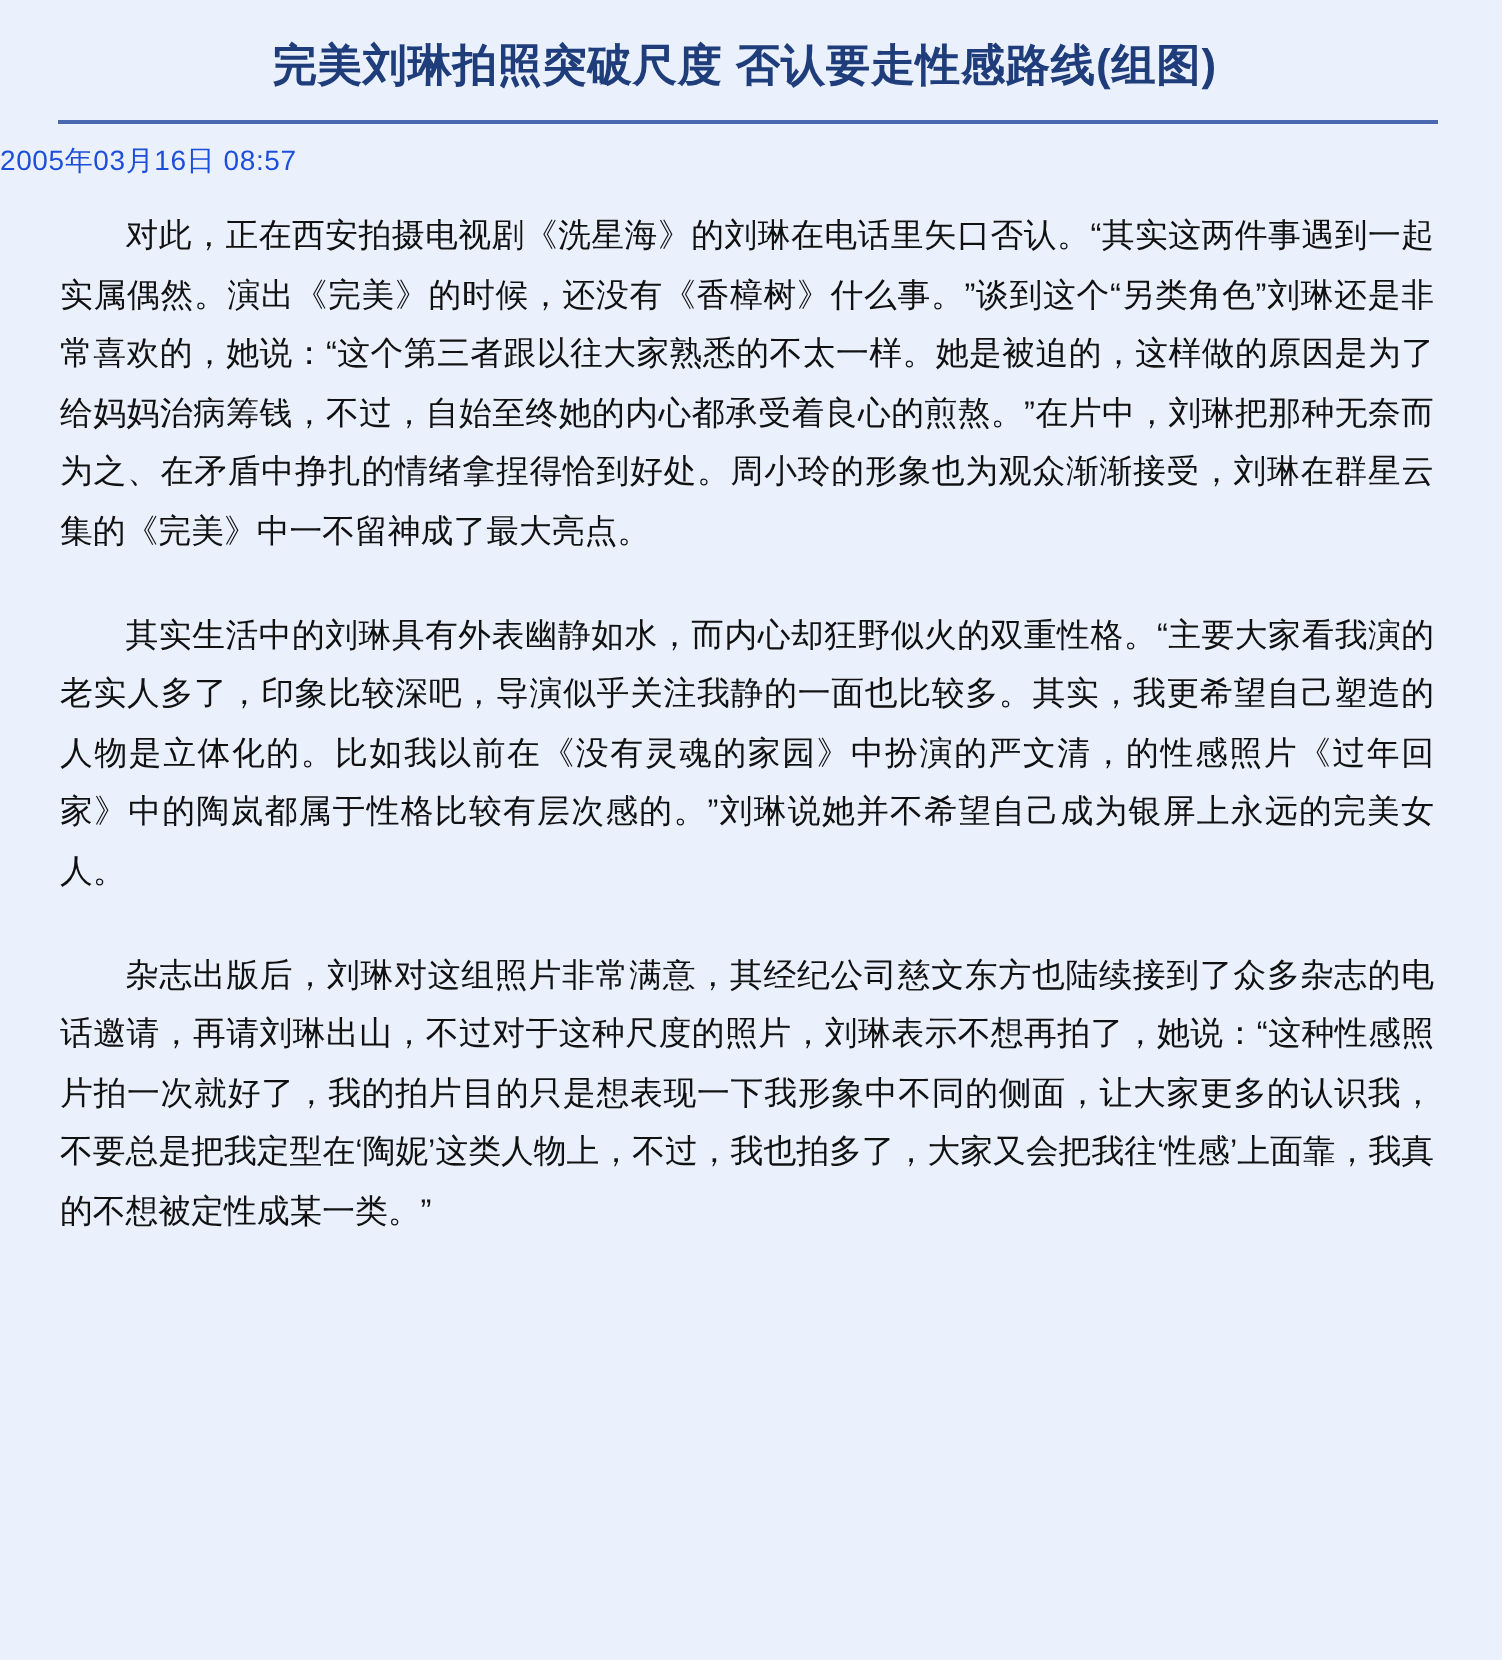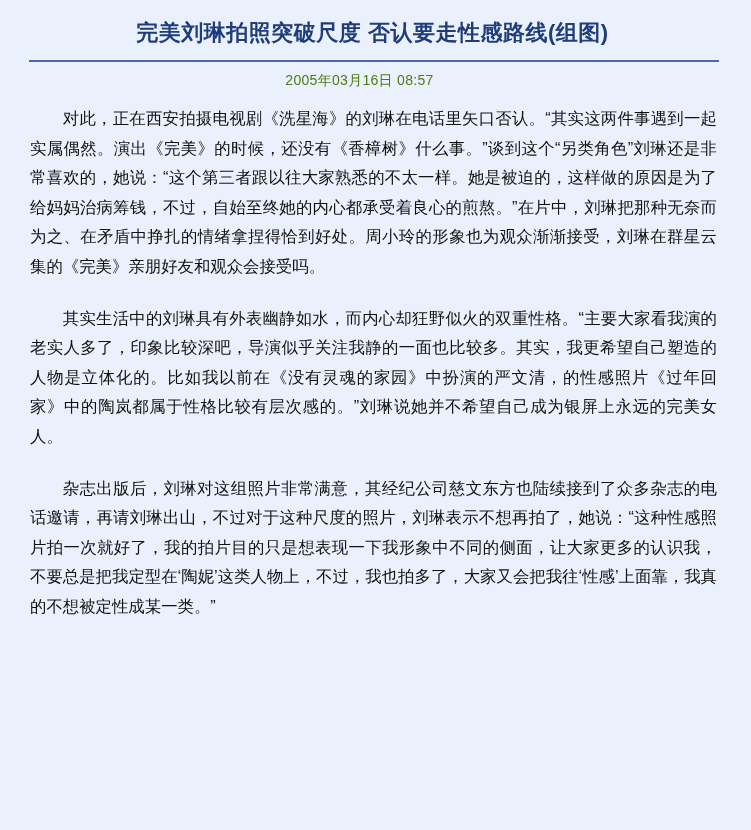--- a/index.html
+++ b/index.html
@@ -38,24 +38,24 @@
   }
 
   .title-rule {
     margin: 12px 26px 0 29px;
     height: 0;
     border: 0;
     border-top: 2px solid #4a68b0;
   }
 
   .article-meta {
-    text-align: center;
+    text-align: left;
     padding: 10px 26px 0 0;
     font-size: 14px;
-    color: #4d7c0f;
+    color: #1d4ed8;
     letter-spacing: 0.3px;
   }
 
   .article-body {
     margin: 14px 28px 0 30px;
     font-size: 16.4px;
     line-height: 29.6px;
     color: #111111;
     text-align: justify;
     text-justify: inter-ideograph;
@@ -77,18 +77,18 @@
 
   <div class="article-header">
     <h1 class="article-title">完美刘琳拍照突破尺度 否认要走性感路线(组图)</h1>
 
     <div class="title-rule"></div>
 
     <div class="article-meta">2005年03月16日 08:57</div>
   </div>
 
   <div class="article-body">
-    <p>对此，正在西安拍摄电视剧《洗星海》的刘琳在电话里矢口否认。“其实这两件事遇到一起实属偶然。演出《完美》的时候，还没有《香樟树》什么事。”谈到这个“另类角色”刘琳还是非常喜欢的，她说：“这个第三者跟以往大家熟悉的不太一样。她是被迫的，这样做的原因是为了给妈妈治病筹钱，不过，自始至终她的内心都承受着良心的煎熬。”在片中，刘琳把那种无奈而为之、在矛盾中挣扎的情绪拿捏得恰到好处。周小玲的形象也为观众渐渐接受，刘琳在群星云集的《完美》亲朋好友和观众会接受吗。</p>
+    <p>对此，正在西安拍摄电视剧《洗星海》的刘琳在电话里矢口否认。“其实这两件事遇到一起实属偶然。演出《完美》的时候，还没有《香樟树》什么事。”谈到这个“另类角色”刘琳还是非常喜欢的，她说：“这个第三者跟以往大家熟悉的不太一样。她是被迫的，这样做的原因是为了给妈妈治病筹钱，不过，自始至终她的内心都承受着良心的煎熬。”在片中，刘琳把那种无奈而为之、在矛盾中挣扎的情绪拿捏得恰到好处。周小玲的形象也为观众渐渐接受，刘琳在群星云集的《完美》中一不留神成了最大亮点。</p>
     <p>其实生活中的刘琳具有外表幽静如水，而内心却狂野似火的双重性格。“主要大家看我演的老实人多了，印象比较深吧，导演似乎关注我静的一面也比较多。其实，我更希望自己塑造的人物是立体化的。比如我以前在《没有灵魂的家园》中扮演的严文清，的性感照片《过年回家》中的陶岚都属于性格比较有层次感的。”刘琳说她并不希望自己成为银屏上永远的完美女人。</p>
     <p>杂志出版后，刘琳对这组照片非常满意，其经纪公司慈文东方也陆续接到了众多杂志的电话邀请，再请刘琳出山，不过对于这种尺度的照片，刘琳表示不想再拍了，她说：“这种性感照片拍一次就好了，我的拍片目的只是想表现一下我形象中不同的侧面，让大家更多的认识我，不要总是把我定型在‘陶妮’这类人物上，不过，我也拍多了，大家又会把我往‘性感’上面靠，我真的不想被定性成某一类。”</p>
   </div>
 
 </div>
 
 </body></html>

